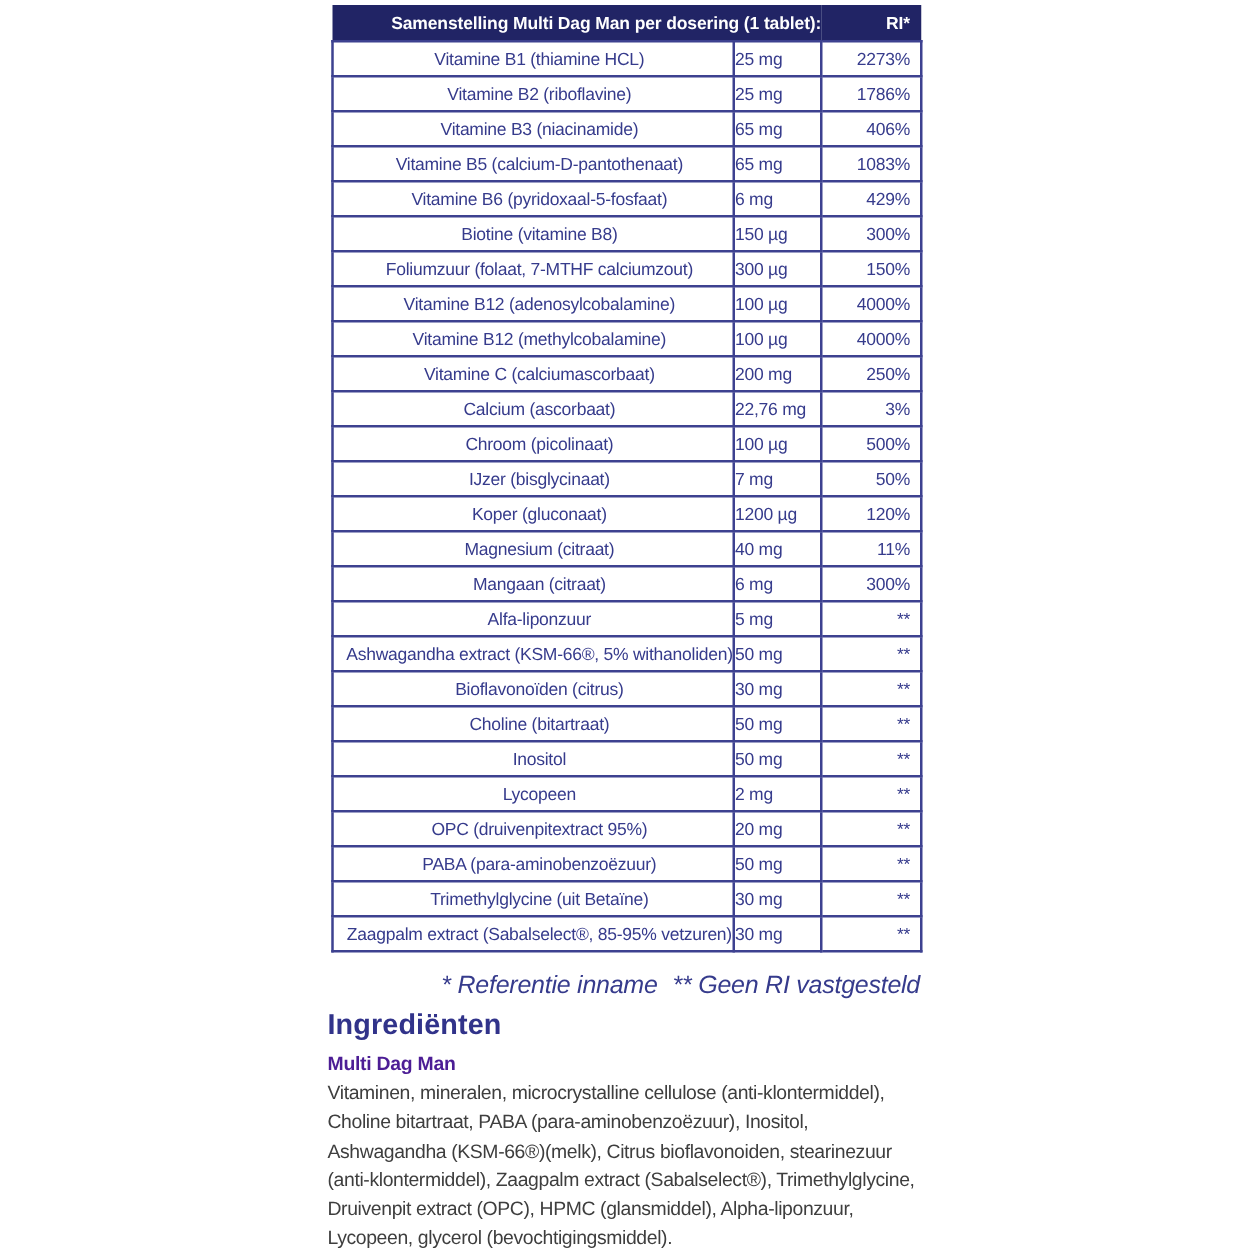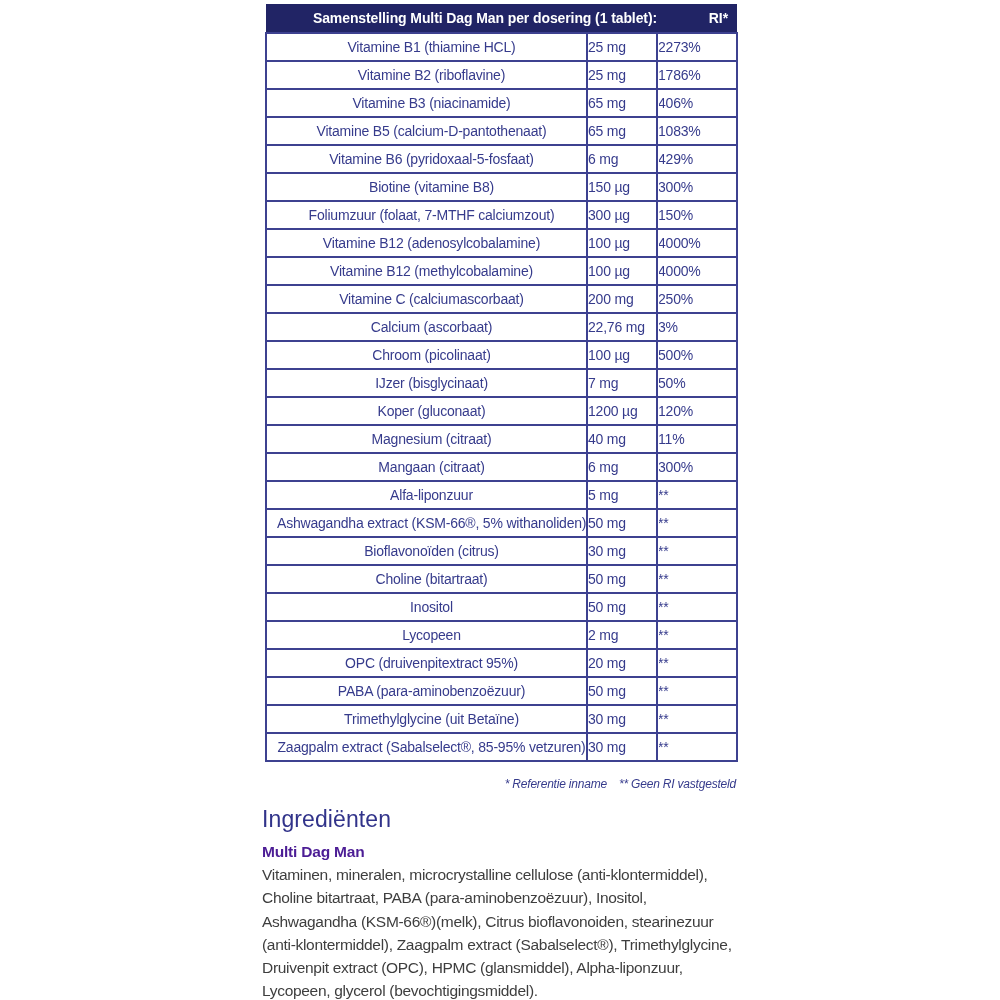--- a/index.html
+++ b/index.html
@@ -57,48 +57,48 @@
     white-space: nowrap;
     overflow: hidden;
   }
   .supp-table td.td-name {
     text-align: center;
     padding-left: 10px;
   }
   .supp-table td.td-amount {
   }
   .supp-table td.td-ri {
+    text-align: right;
     padding-right: 8px;
-    border-radius: 11px;
   }
 
   
   .footnote {
     position: absolute;
     top: 777px;
     right: 264px;
     font-style: italic;
-    font-size: 12px;
+    font-size: 20px;
     color: #363b8c;
     letter-spacing: -0.2px;
     white-space: nowrap;
   }
   .footnote .fn-gap {
     display: inline-block;
     width: 12px;
   }
 
   
   .ingredients-heading {
     position: absolute;
     left: 262px;
     top: 806px;
     margin: 0;
     font-size: 23px;
-    font-weight: normal;
+    font-weight: bold;
     color: #31338a;
     letter-spacing: 0.1px;
   }
   .product-name {
     position: absolute;
     left: 262px;
     top: 843px;
     font-size: 15.5px;
     font-weight: bold;
     color: #4c1d95;

